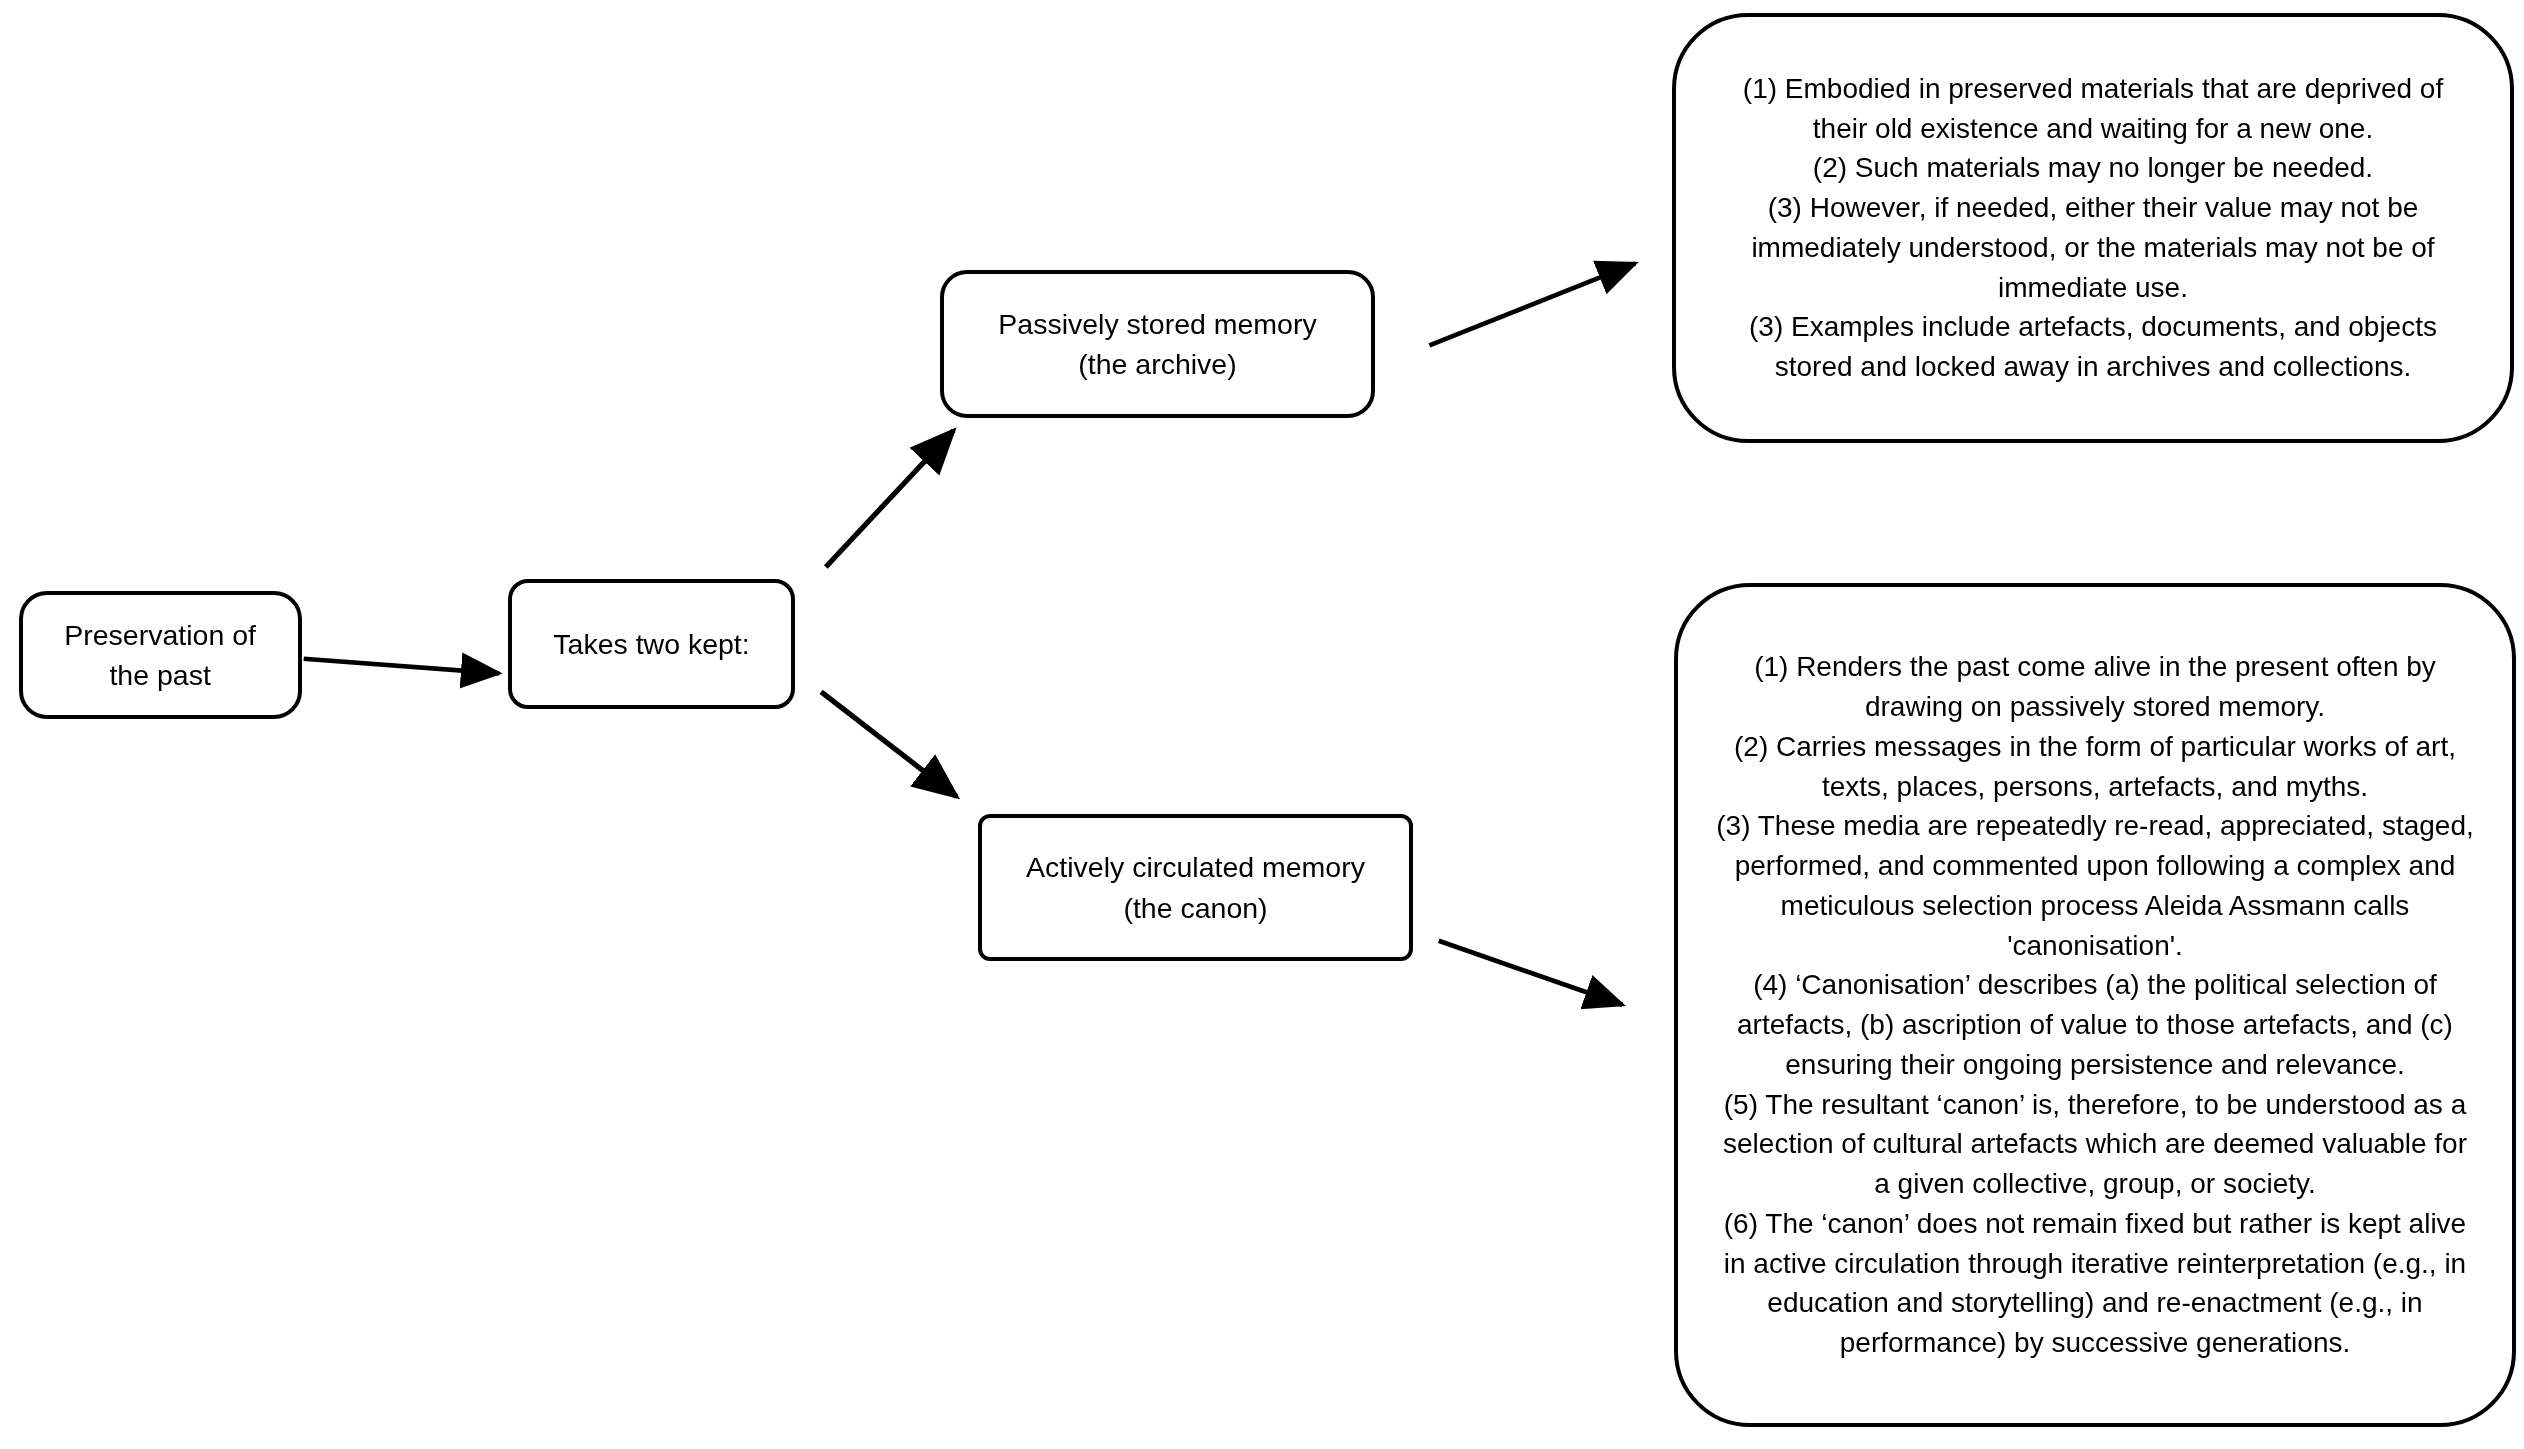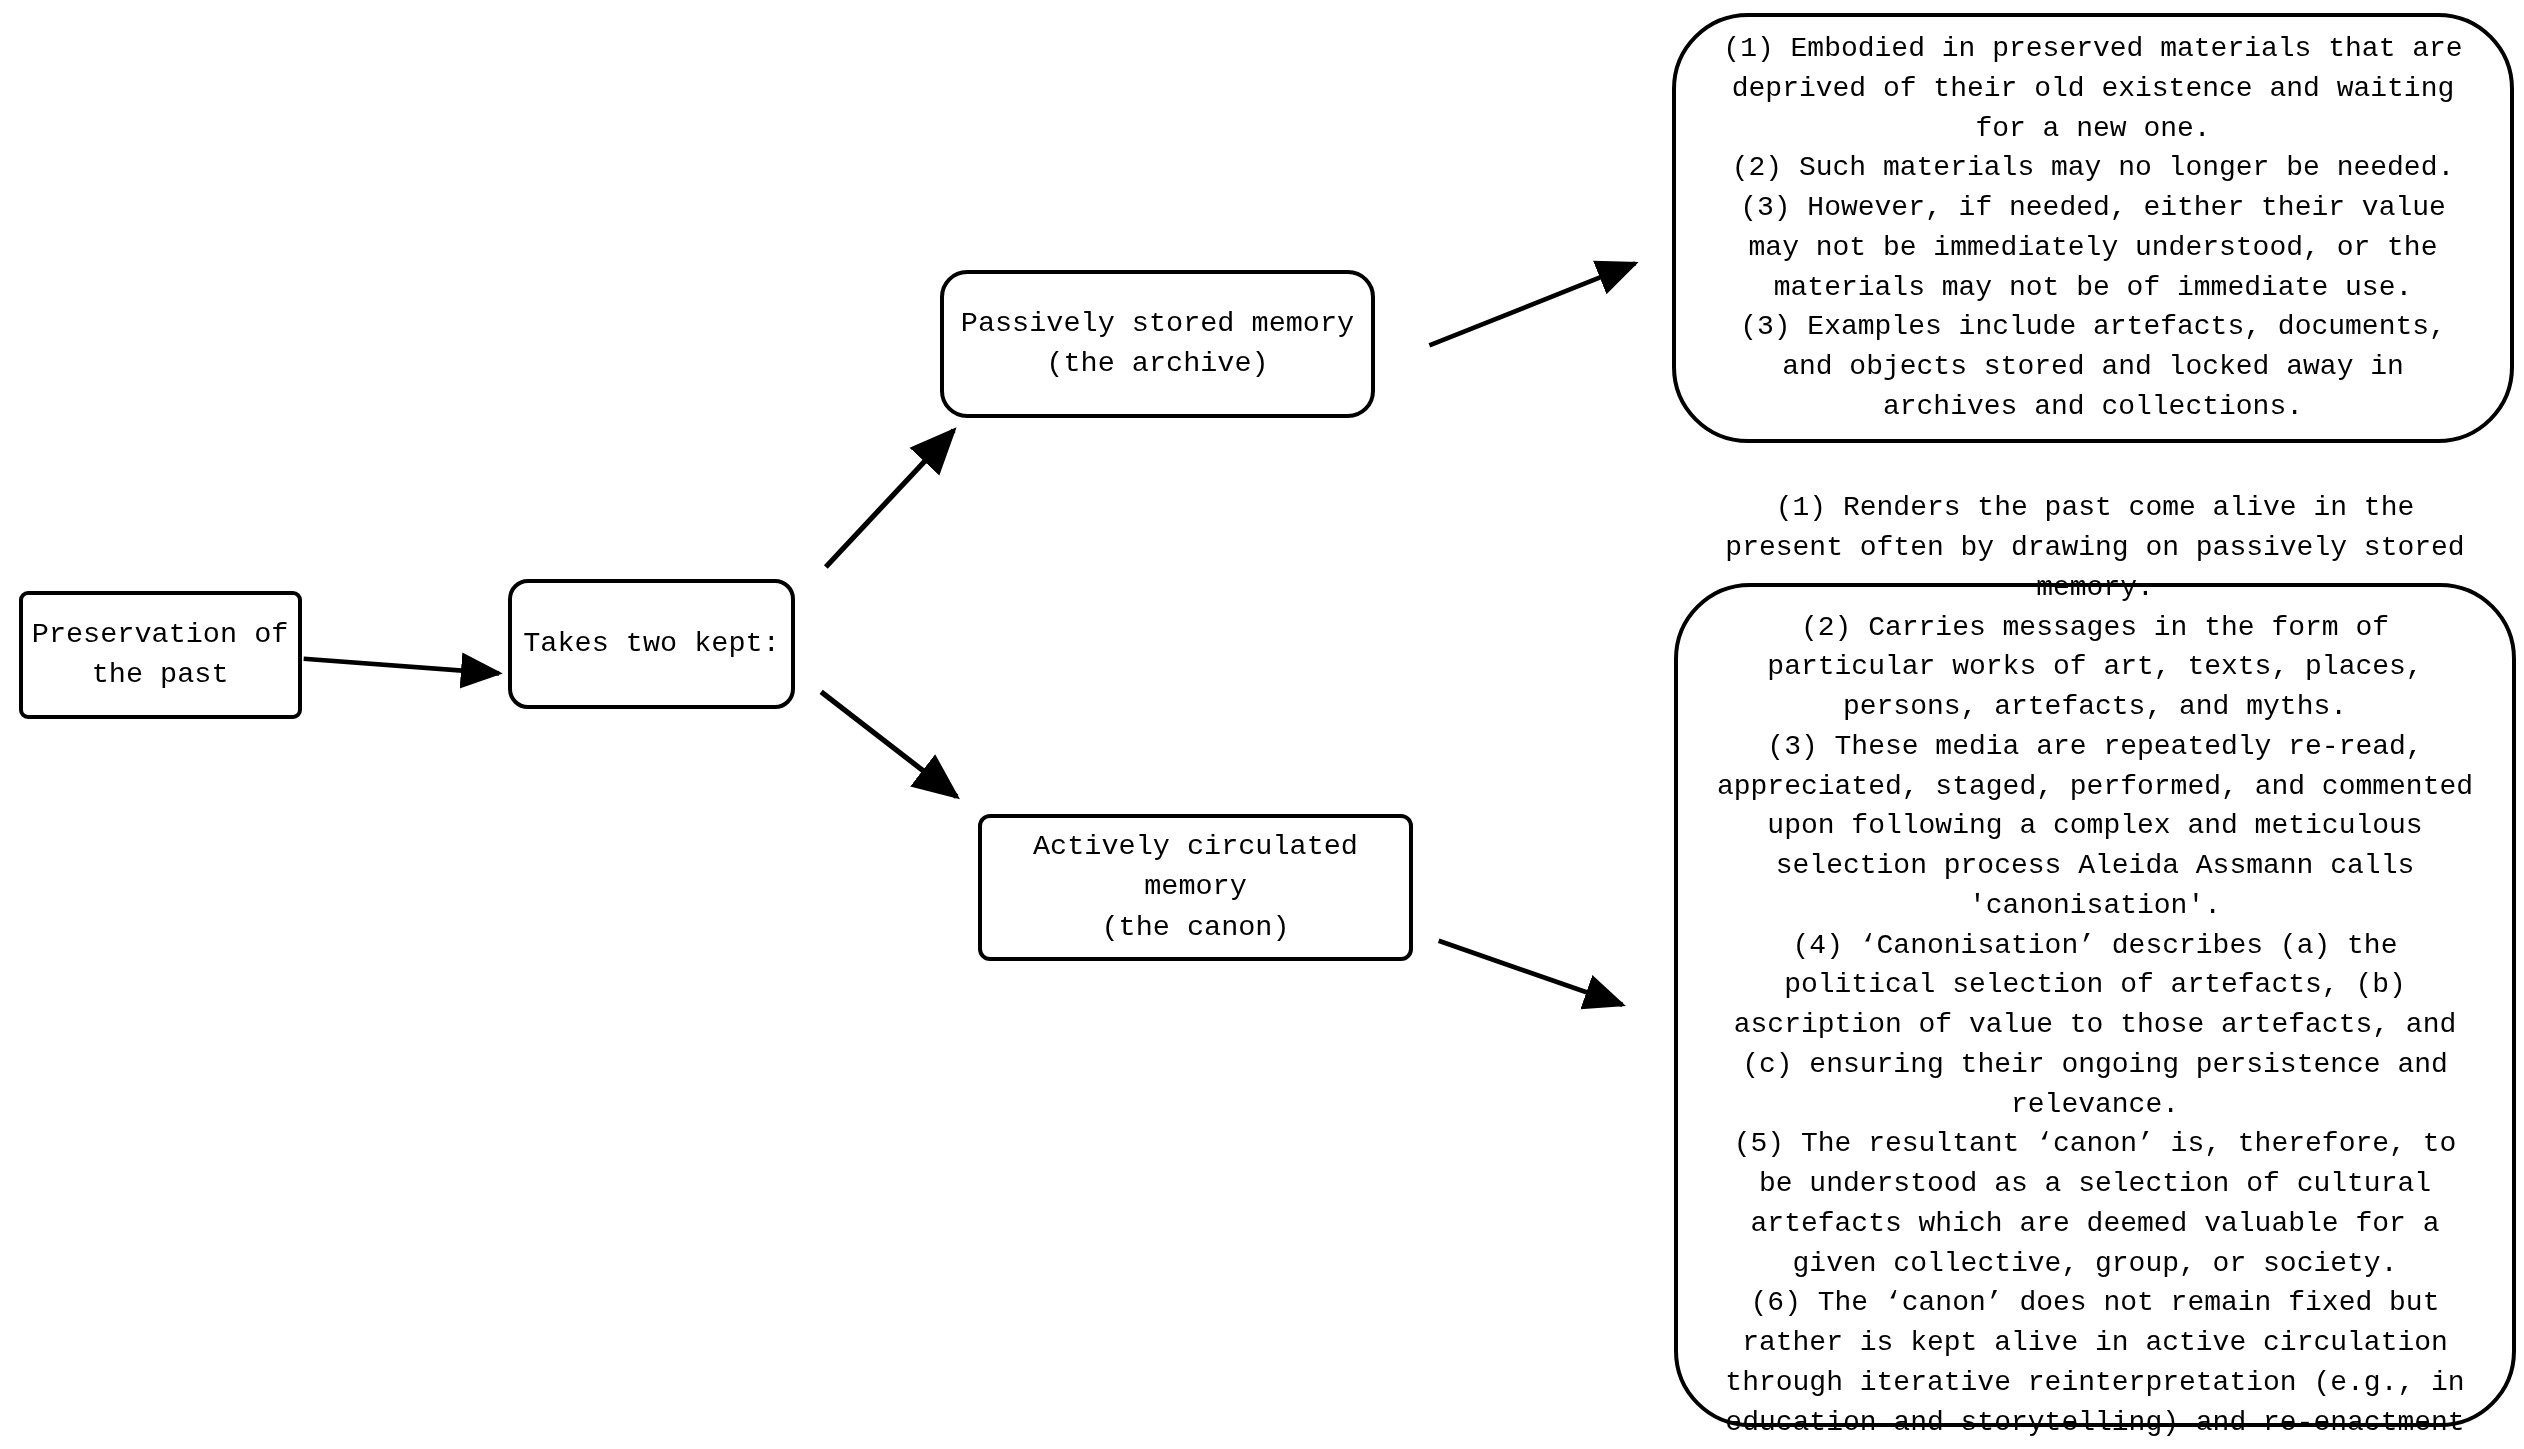--- a/index.html
+++ b/index.html
@@ -20,36 +20,35 @@
   .node {
     position: absolute;
     box-sizing: border-box;
     border: 4.1px solid #000000;
     background: #ffffff;
     display: flex;
     align-items: center;
     justify-content: center;
     text-align: center;
     color: #000000;
-    font-family: Liberation Mono, monospace;
   }
   .node .label {
     display: block;
     width: 100%;
     line-height: 1.42;
     white-space: pre-line;
   }
 
   
   #node-preservation {
     left: 18.6px;
     top: 591px;
     width: 283px;
     height: 128px;
-    border-radius: 9px;
+    border-radius: 28px;
     font-size: 28.5px;
   }
   #node-takes-two-forms {
     left: 508px;
     top: 579px;
     width: 287px;
     height: 130px;
     border-radius: 20px;
     font-size: 28.5px;
   }

